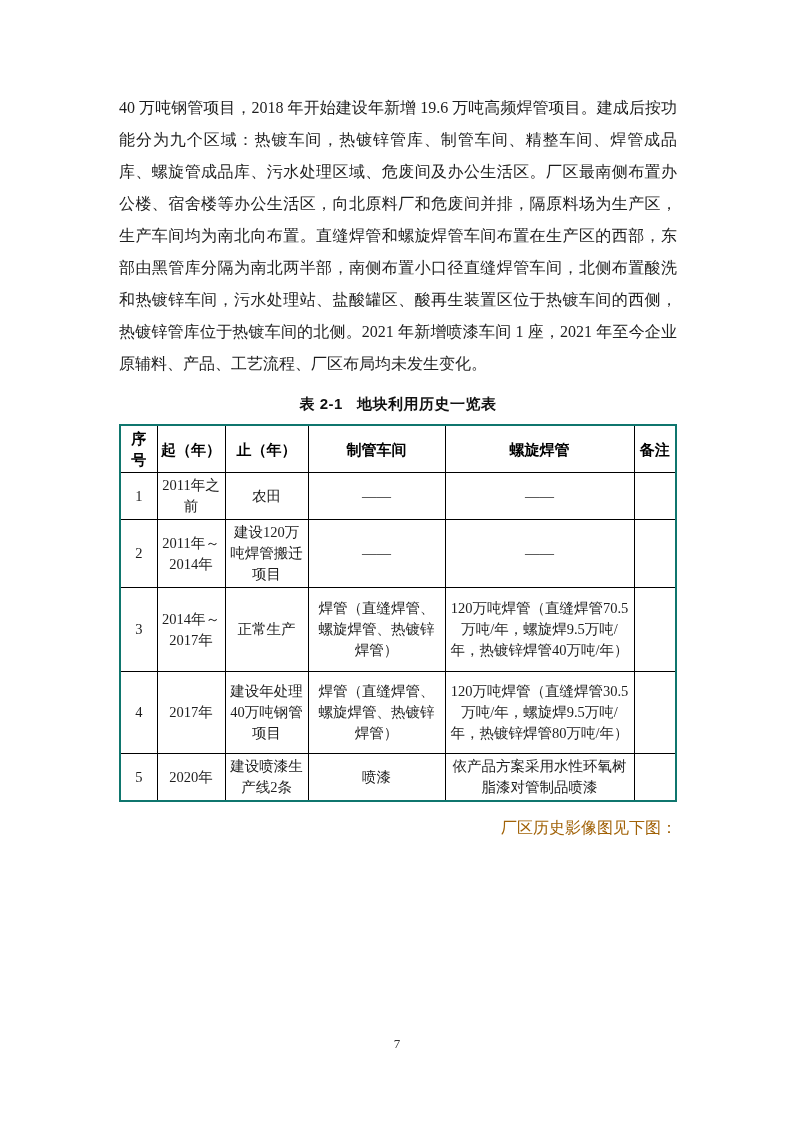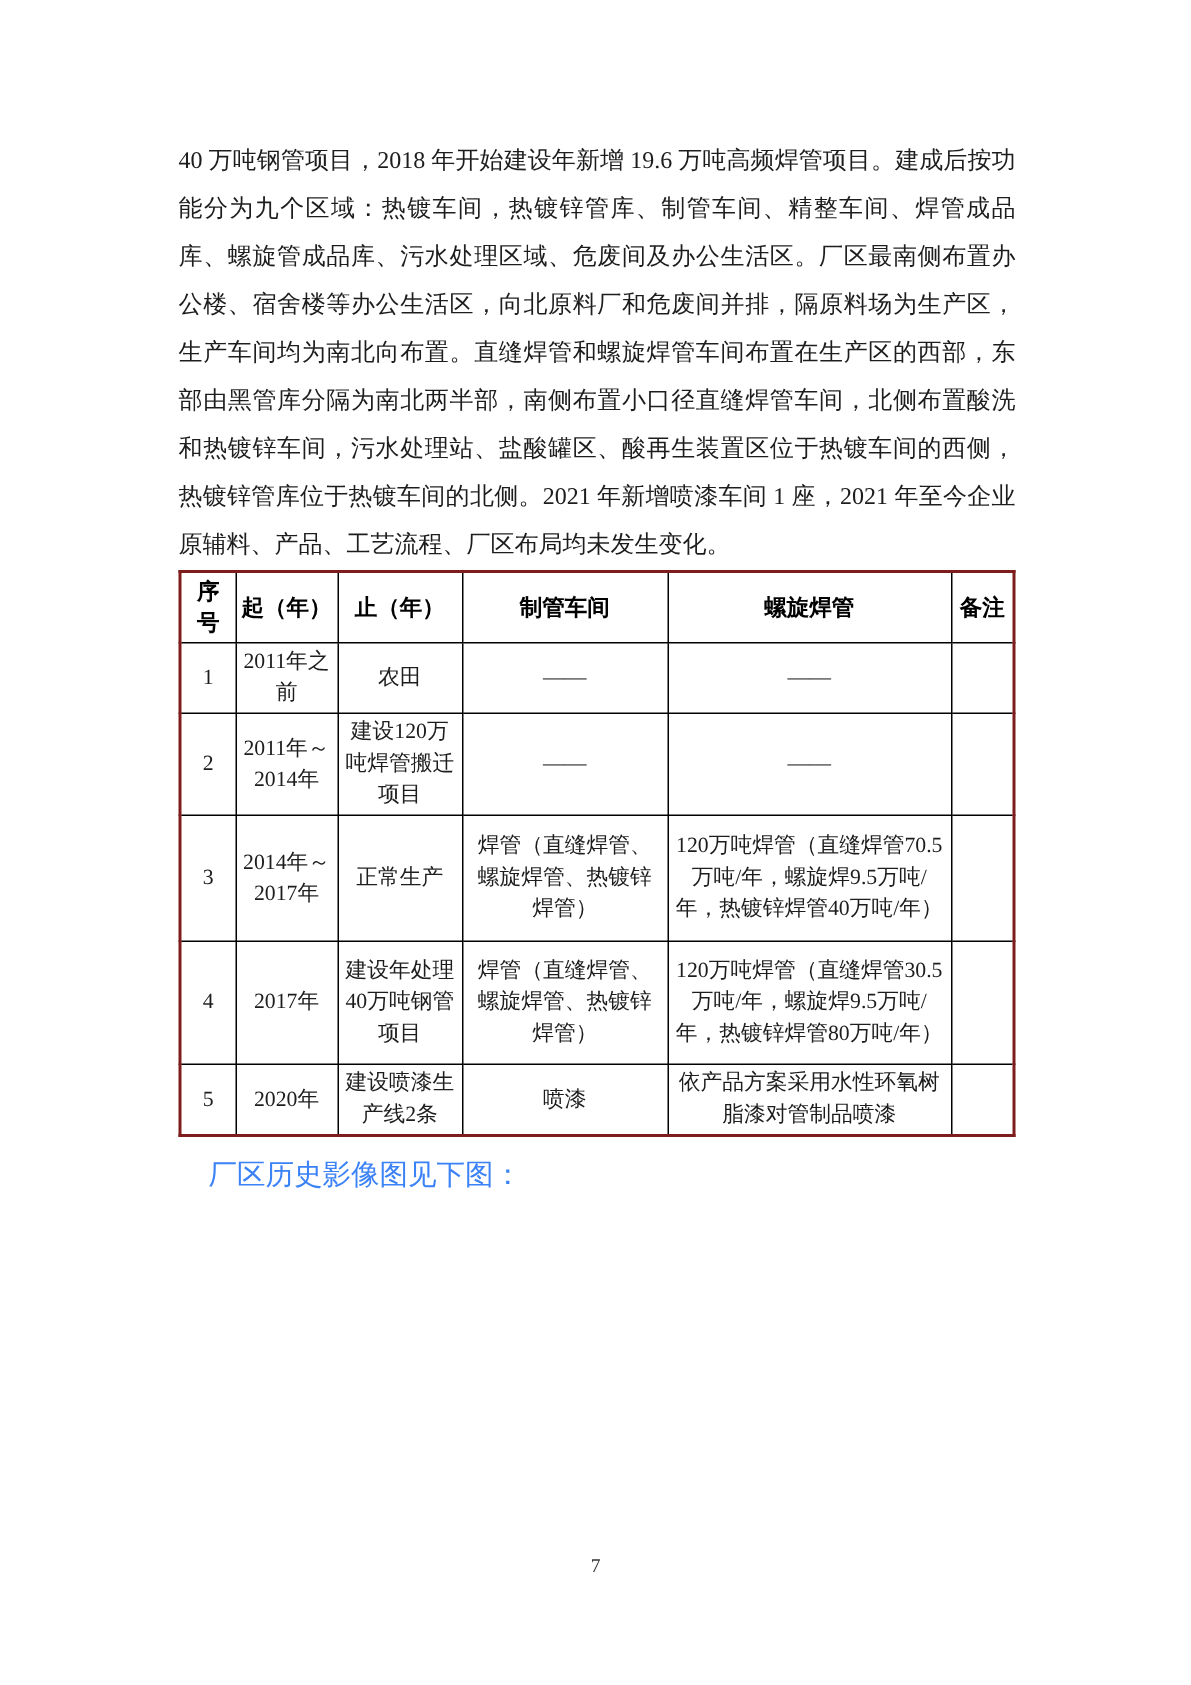--- a/index.html
+++ b/index.html
@@ -31,21 +31,21 @@
     font-size: 15px;
     color: #111;
     letter-spacing: 0.5px;
   }
   .caption .cap-label { margin-right: 14px; }
 
   table.hist {
     width: 558px;
     border-collapse: collapse;
     table-layout: fixed;
-    border: 2px solid #7f1d1d;
+    border: 2px solid #0f766e;
     font-size: 14.5px;
   }
   table.hist th, table.hist td {
     border: 1px solid #000;
     text-align: center;
     vertical-align: middle;
     padding: 2px 3px;
     line-height: 21px;
     word-break: break-all;
   }
@@ -58,42 +58,46 @@
   table.hist thead tr { height: 26px; }
   table.hist tbody tr:nth-child(1) { height: 25px; }
   table.hist tbody tr:nth-child(2) { height: 56px; }
   table.hist tbody tr:nth-child(3) { height: 84px; }
   table.hist tbody tr:nth-child(4) { height: 82px; }
   table.hist tbody tr:nth-child(5) { height: 46px; }
 
   .note {
     margin: 11px 0 0 0;
     padding-left: 20px;
-    font-size: 19px;
+    font-size: 16px;
     line-height: 30px;
-    color: #3b82f6;
+    color: #a16207;
+    text-align: right;
   }
 
   .page-number {
     position: absolute;
     left: 0; right: 0;
     top: 1036px;
     text-align: center;
     font-size: 13px;
     color: #333;
   }
 </style>
 </head>
 <body>
 
 <div class="page">
   <div class="content">
 
     <p class="para">40 万吨钢管项目，2018 年开始建设年新增 19.6 万吨高频焊管项目。建成后按功能分为九个区域：热镀车间，热镀锌管库、制管车间、精整车间、焊管成品库、螺旋管成品库、污水处理区域、危废间及办公生活区。厂区最南侧布置办公楼、宿舍楼等办公生活区，向北原料厂和危废间并排，隔原料场为生产区，生产车间均为南北向布置。直缝焊管和螺旋焊管车间布置在生产区的西部，东部由黑管库分隔为南北两半部，南侧布置小口径直缝焊管车间，北侧布置酸洗和热镀锌车间，污水处理站、盐酸罐区、酸再生装置区位于热镀车间的西侧，热镀锌管库位于热镀车间的北侧。2021 年新增喷漆车间 1 座，2021 年至今企业原辅料、产品、工艺流程、厂区布局均未发生变化。</p>
 
+    <div class="caption">
+      <span class="cap-label">表 2-1</span><span>地块利用历史一览表</span>
+    </div>
 
     <table class="hist">
       <colgroup>
         <col style="width:37px">
         <col style="width:68px">
         <col style="width:83px">
         <col style="width:137px">
         <col style="width:189px">
         <col style="width:42px">
       </colgroup>

